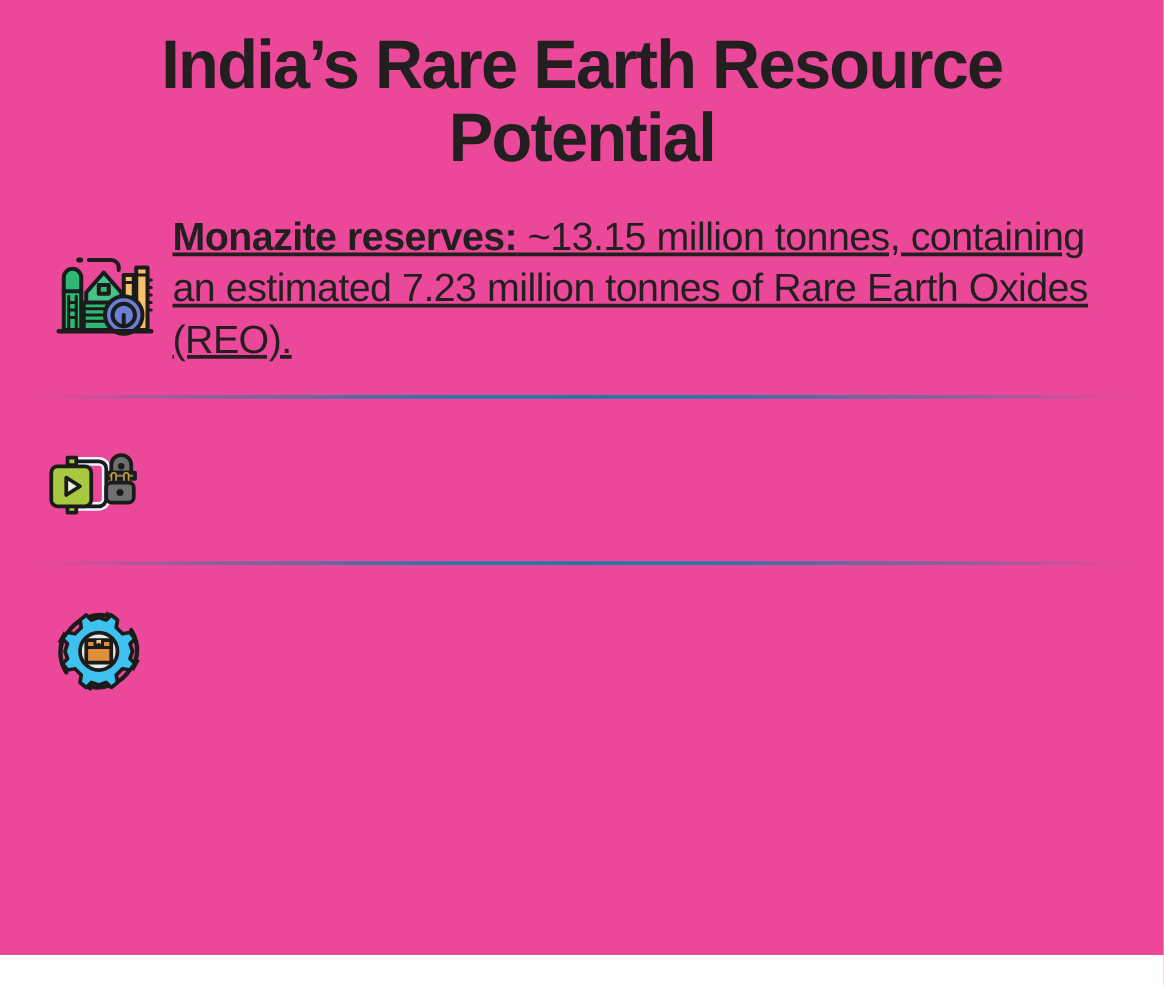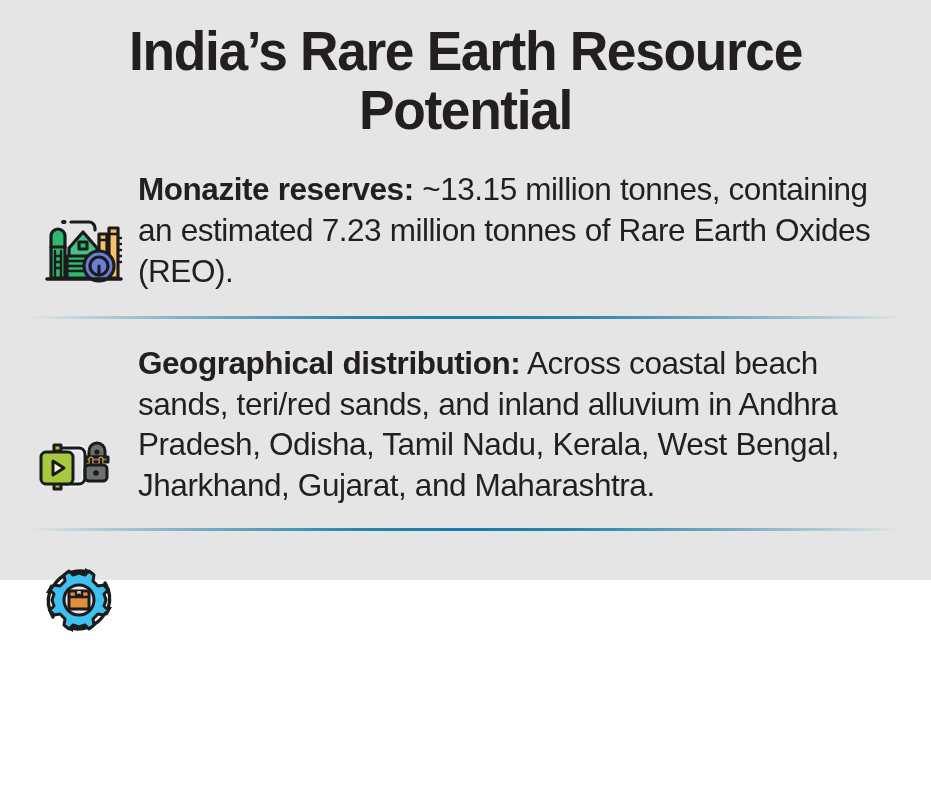--- a/index.html
+++ b/index.html
@@ -11,22 +11,22 @@
     height: 788px;
     background: #ffffff;
     font-family: "Liberation Sans", sans-serif;
     color: #231f20;
     overflow: hidden;
   }
 
   #infographic {
     position: relative;
     width: 931px;
-    height: 580px;
-    background: #e5e5e5;
+    height: 764px;
+    background: #ec4899;
     box-sizing: border-box;
   }
 
   
   .title-wrap {
     padding: 22px 70px 0 70px;
     text-align: center;
   }
   .title {
     font-family: "Liberation Sans", sans-serif;
@@ -39,23 +39,24 @@
     transform: scaleX(0.97);
     transform-origin: center top;
   }
 
   
   .sections {
     margin-top: 28px;
   }
   .section {
     display: flex;
-    align-items: flex-end;
+    align-items: center;
     padding: 0 44px 0 20px;
     box-sizing: border-box;
+    text-decoration: underline;
   }
   .icon-cell {
     flex: 0 0 118px;
     display: flex;
     justify-content: center;
     align-items: flex-start;
     padding-top: 4px;
   }
   .icon-cell svg {
     display: block;
@@ -180,23 +181,20 @@
               <circle cx="60" cy="26" r="2.6" fill="#1b1b1b" stroke="none"></circle>
 
               <path d="M54 39 v-6 M64 39 v-6" fill="none" stroke="#c9a227" stroke-width="5"></path>
               <path d="M54 39 v-6 M64 39 v-6" fill="none" stroke="#1b1b1b" stroke-width="2.4"></path>
               <rect x="48" y="39" width="22" height="16" rx="4" fill="#6d6f71"></rect>
               <circle cx="59" cy="47" r="2.8" fill="#1b1b1b" stroke="none"></circle>
             </g>
           </svg>
         </span>
       </div>
-      <div class="text-cell">
-        <p class="body-text"><span class="lead">Geographical distribution:</span><span> Across coastal beach sands, teri/red sands, and inland alluvium in Andhra Pradesh, Odisha, Tamil Nadu, Kerala, West Bengal, Jharkhand, Gujarat, and Maharashtra.</span></p>
-      </div>
     </div>
 
     <div class="sec-gap-3"></div>
     <div class="divider-wrap">
       <div class="divider"></div>
     </div>
     <div class="sec-gap-4"></div>
 
     <div class="section">
       <div class="icon-cell">

